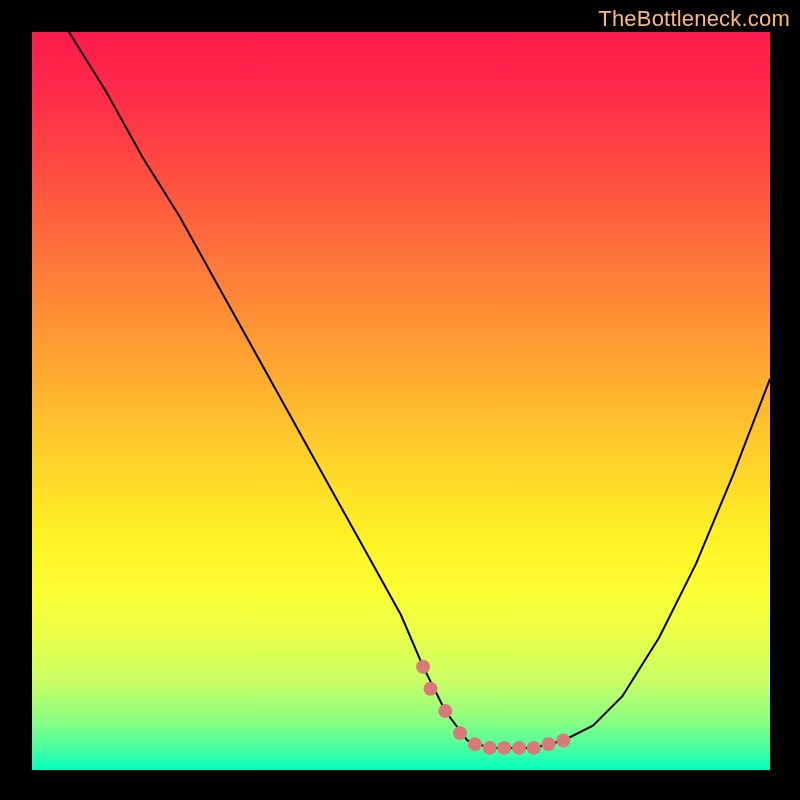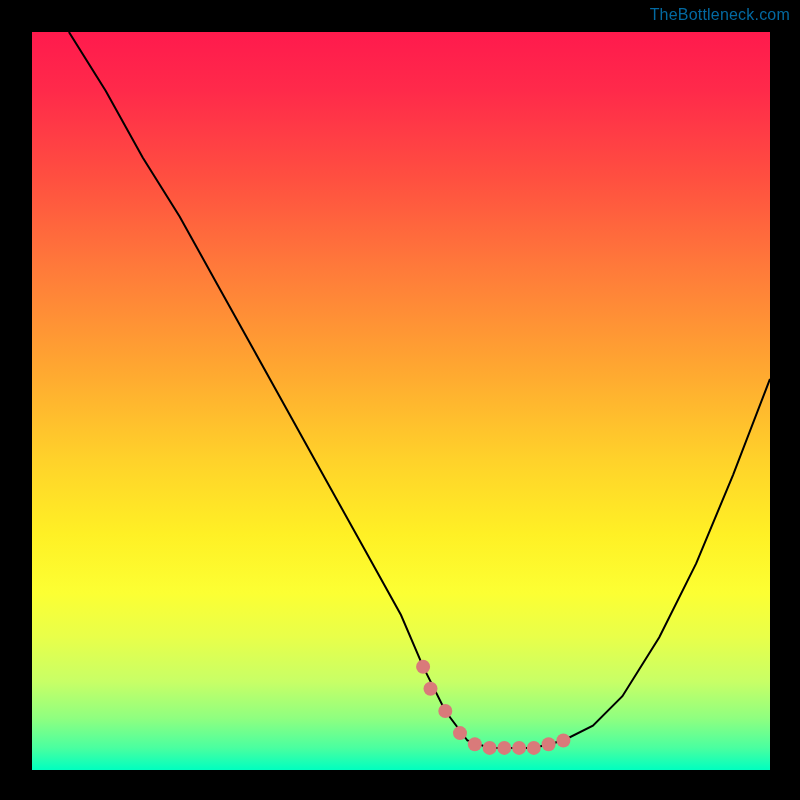--- a/index.html
+++ b/index.html
@@ -8,22 +8,22 @@
     height: 800px;
     background: #000;
     position: relative;
     font-family: Arial, Helvetica, sans-serif;
     overflow: hidden;
   }
   .watermark {
     position: absolute;
     top: 6px;
     right: 10px;
-    color: #0369a1;
-    font-size: 16px;
+    color: #fdba74;
+    font-size: 22px;
     font-weight: 500;
     z-index: 10;
     letter-spacing: 0.2px;
   }
   .plot-area {
     position: absolute;
     left: 32px;
     top: 32px;
     width: 738px;
     height: 738px;

